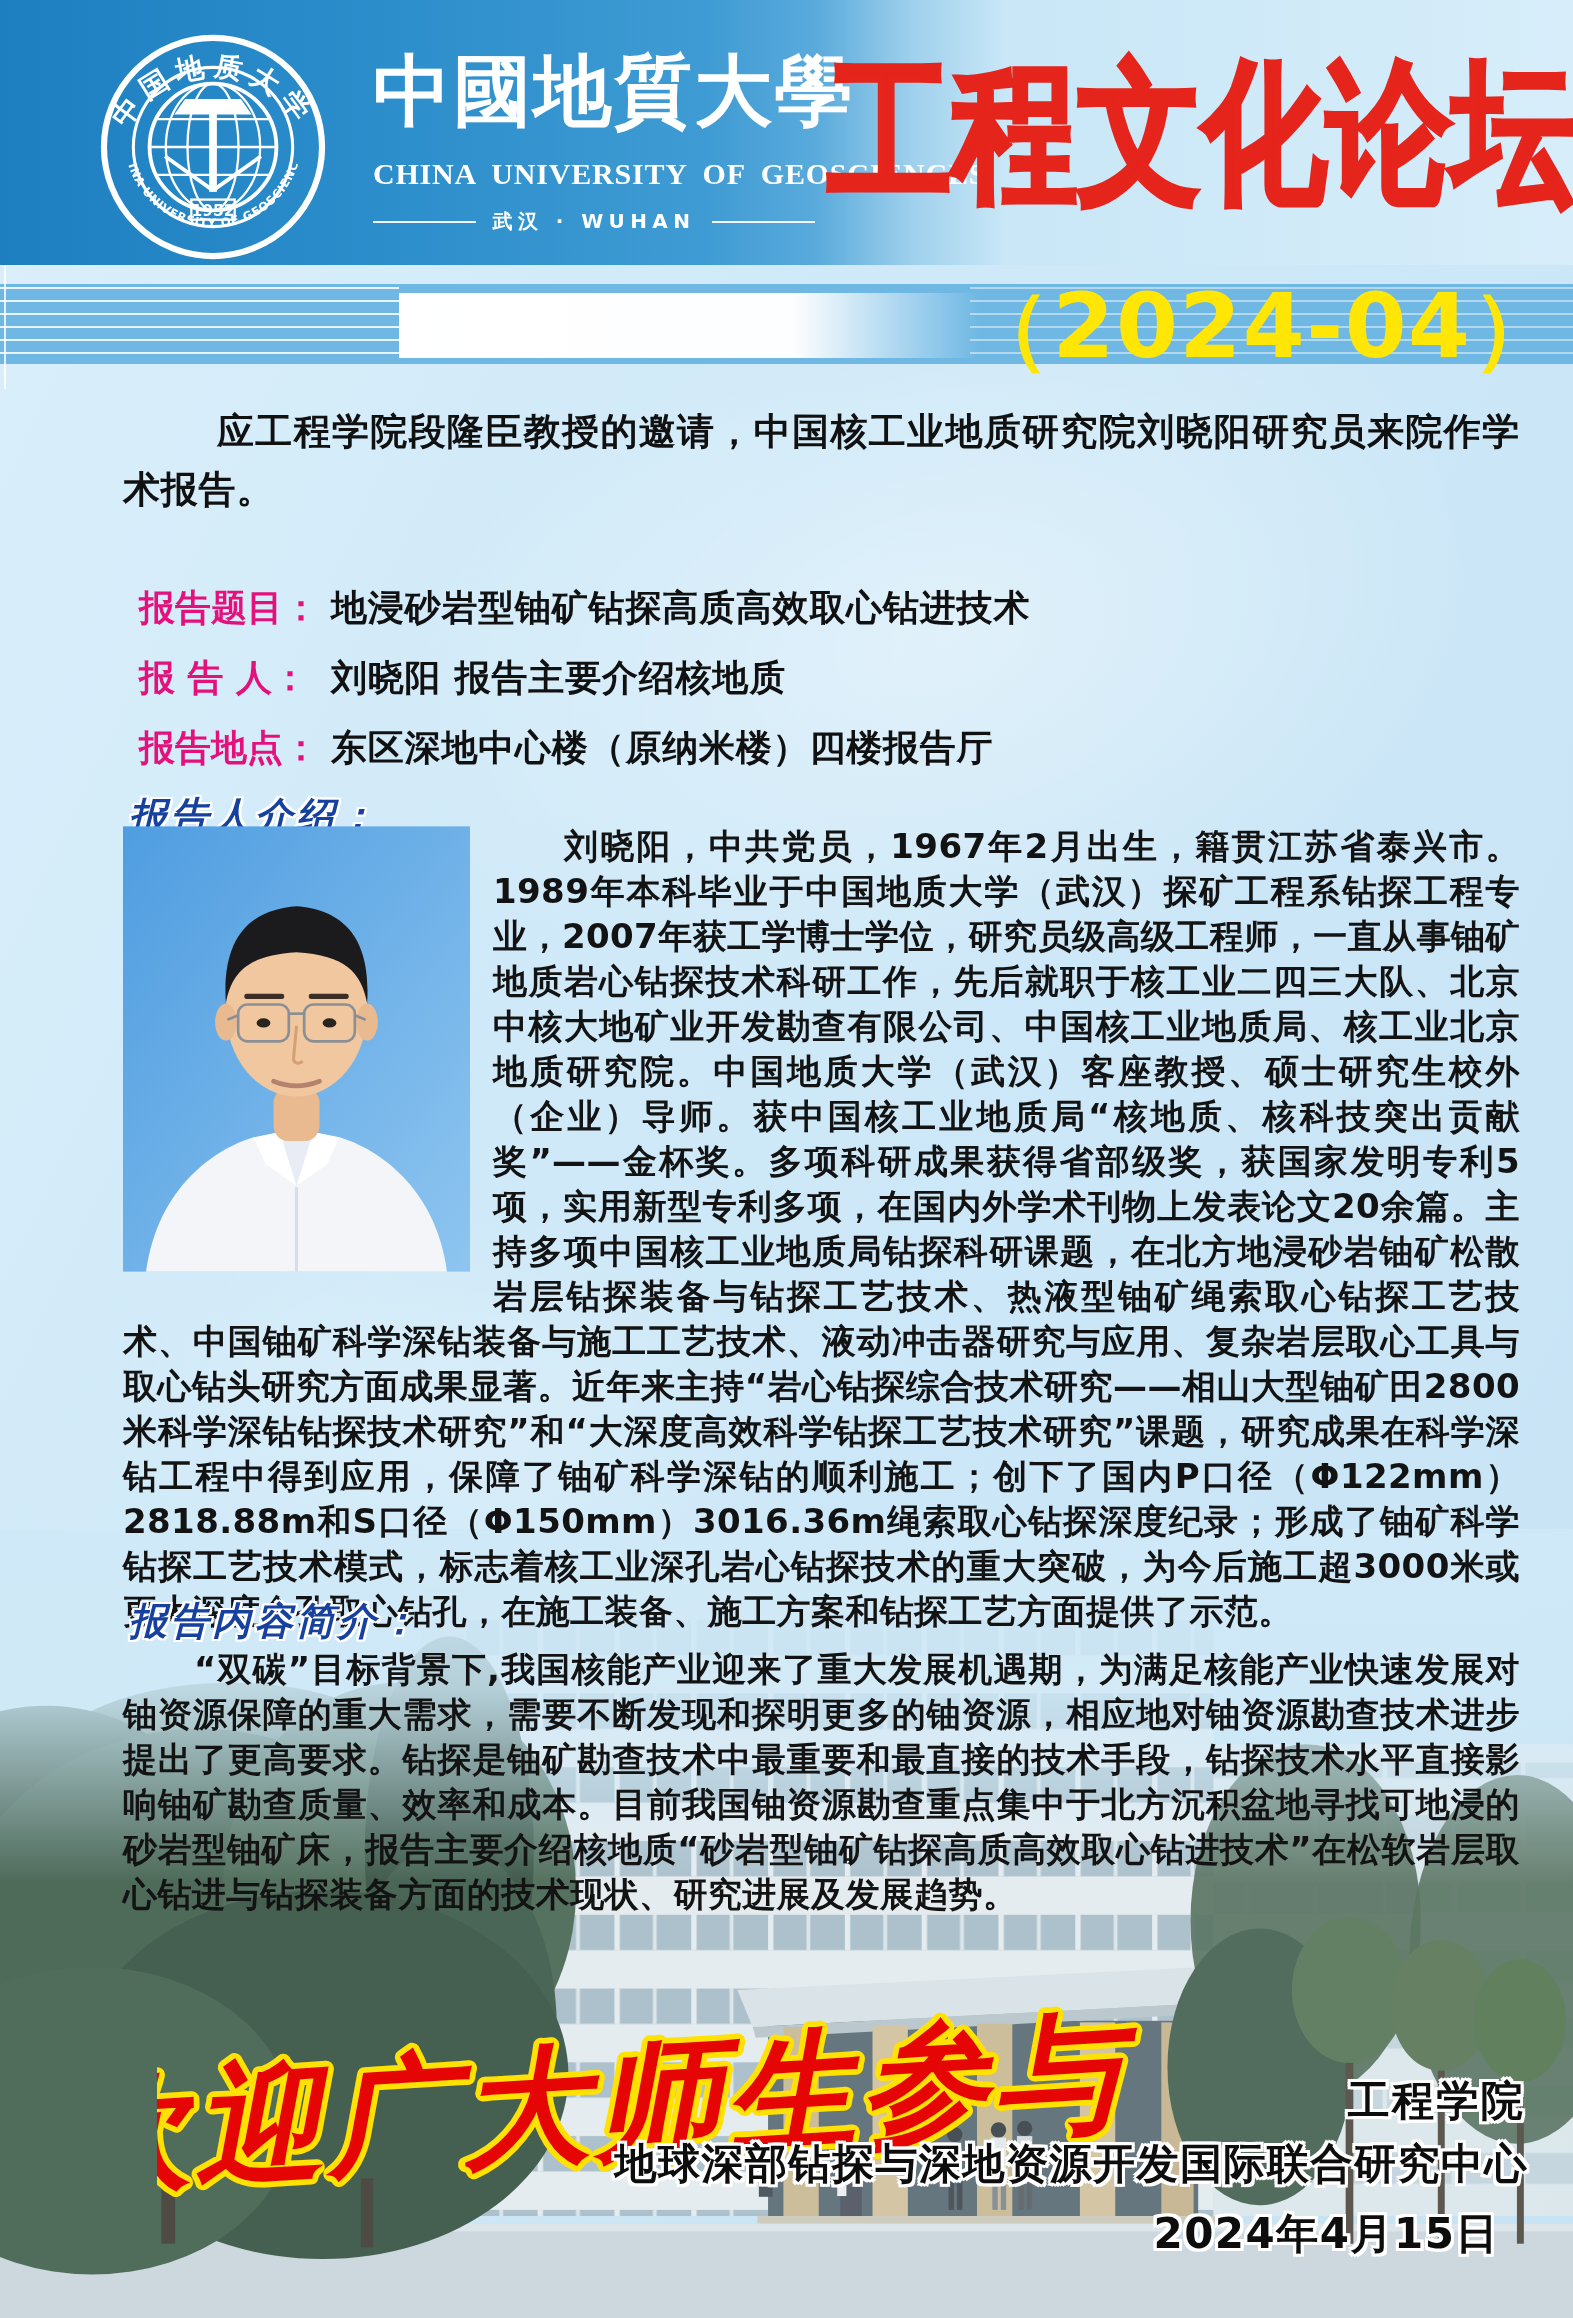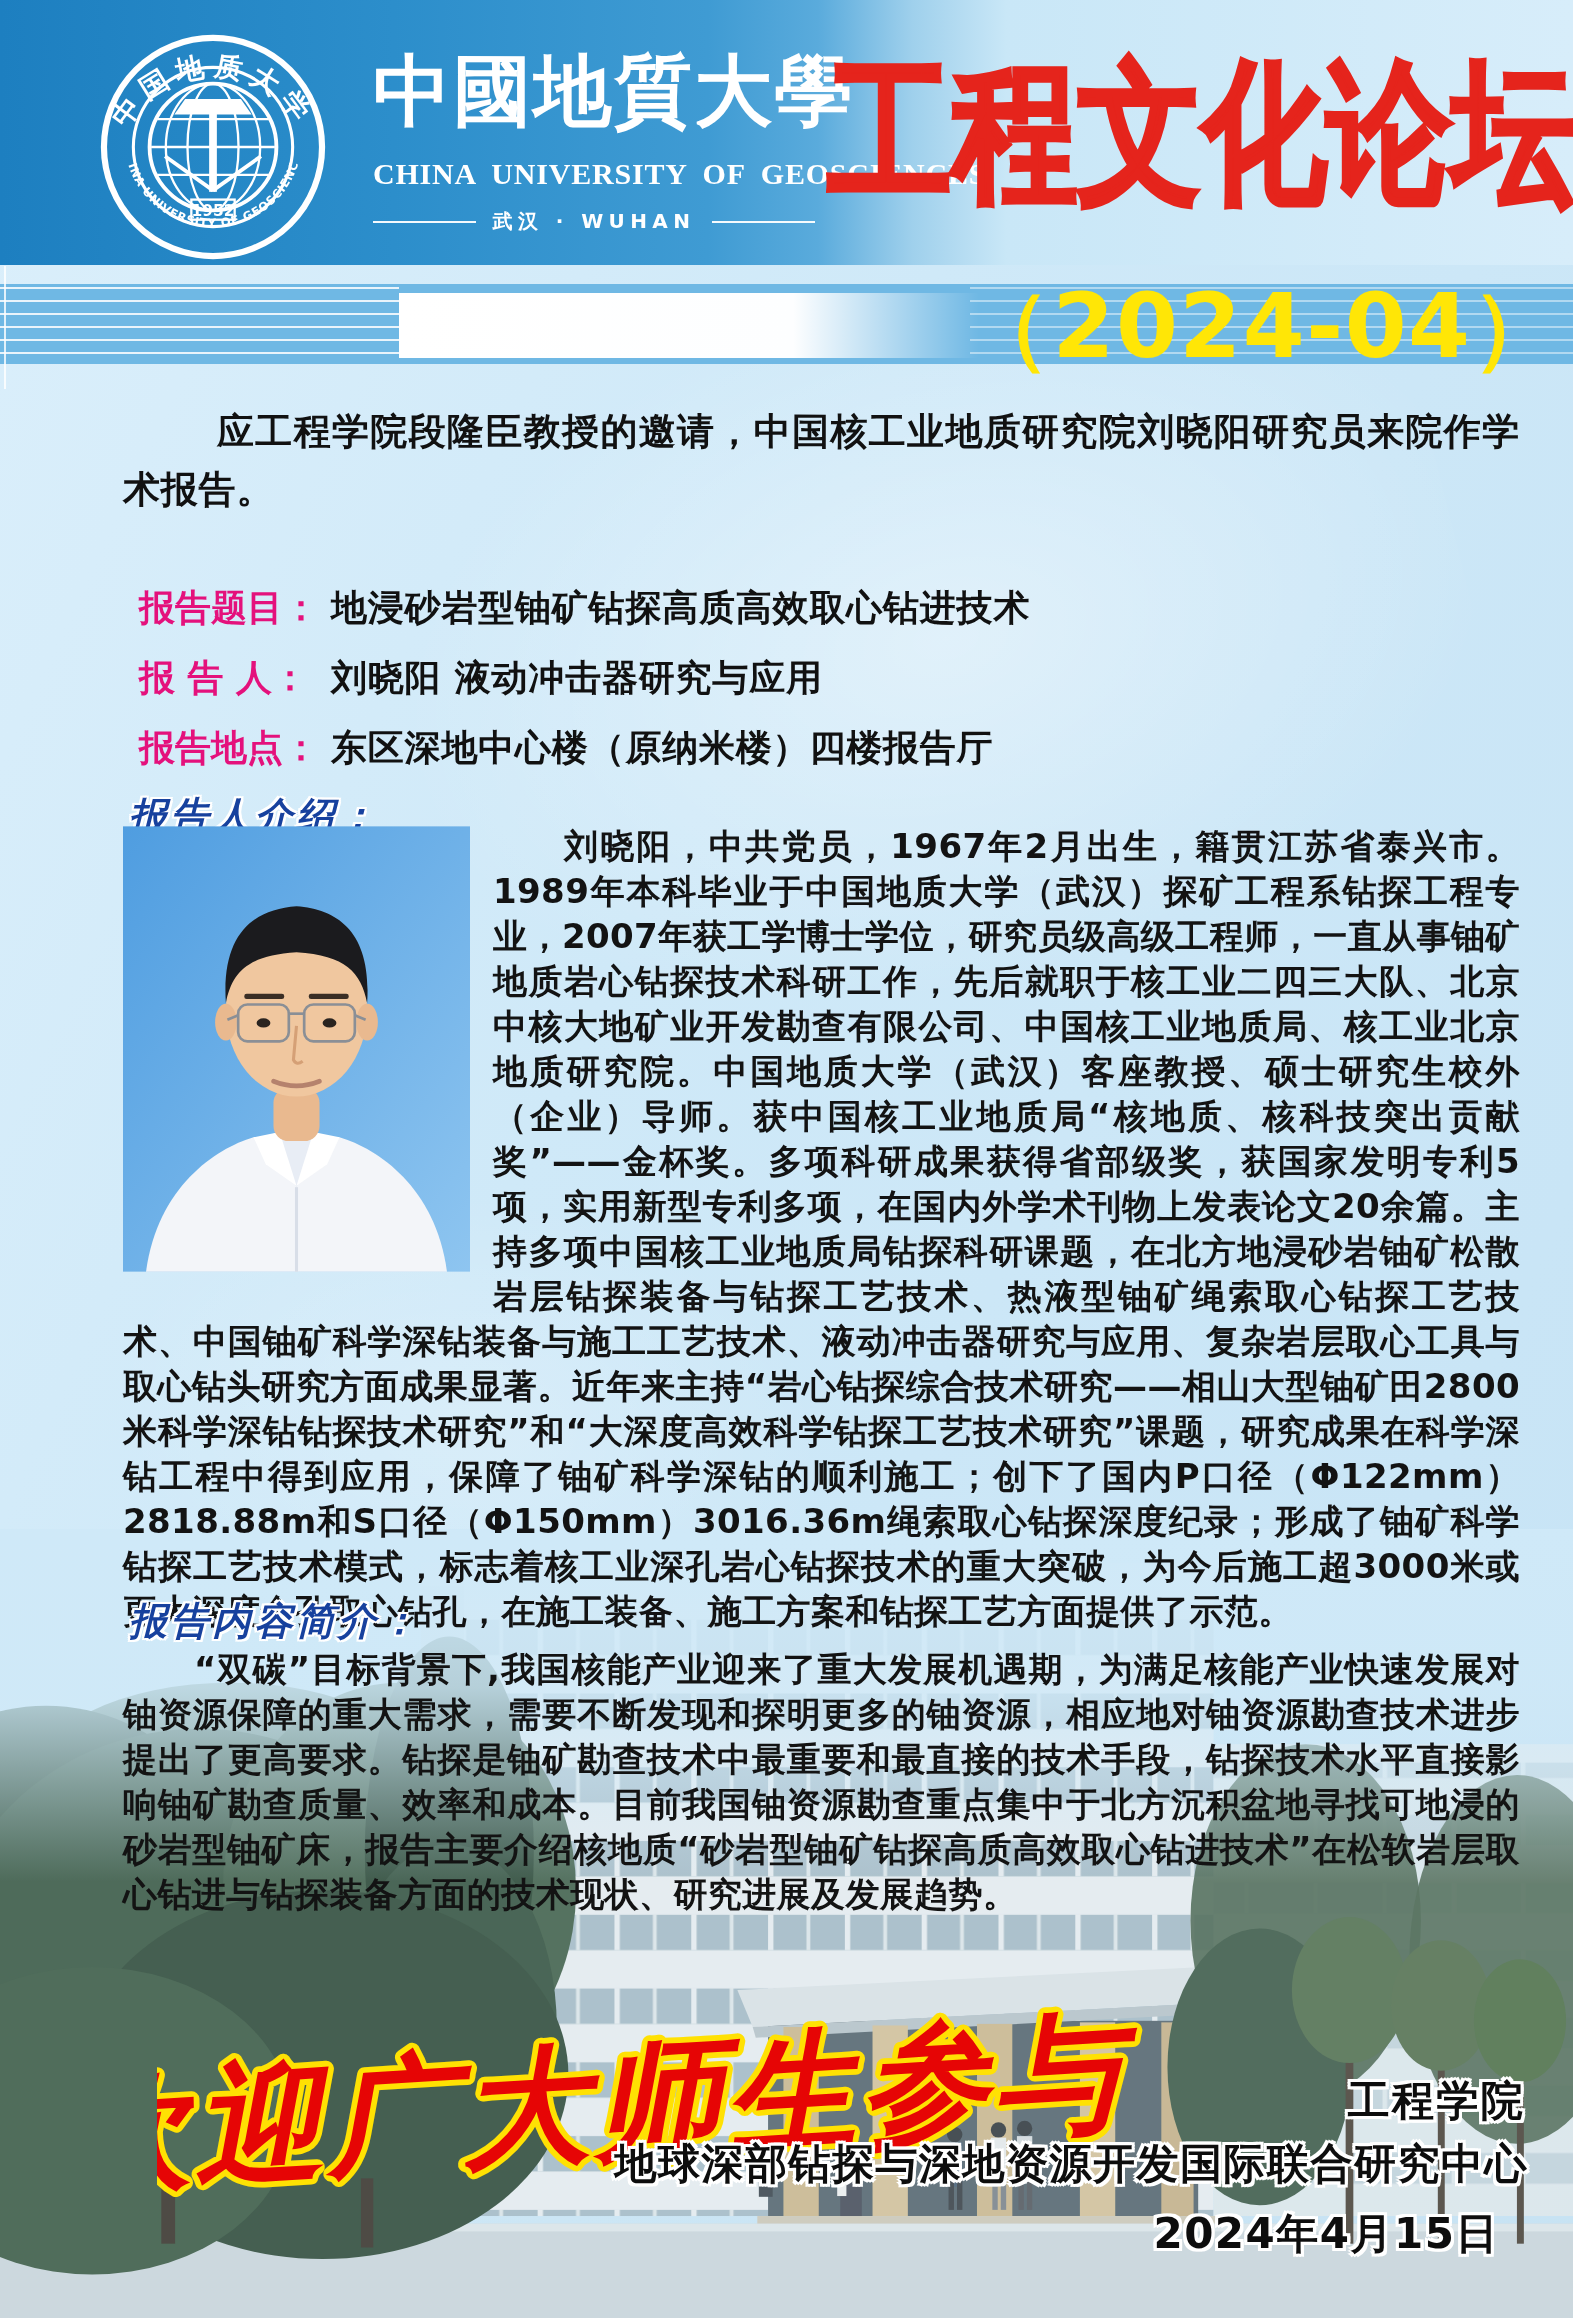--- a/index.html
+++ b/index.html
@@ -228,21 +228,21 @@
 
   <div class="txt intro">应工程学院段隆臣教授的邀请，中国核工业地质研究院刘晓阳研究员来院作学术报告。</div>
 
   <div class="txt info">
     <div class="info-row">
       <span class="info-label">报告题目：</span>
       <span class="info-value">地浸砂岩型铀矿钻探高质高效取心钻进技术</span>
     </div>
     <div class="info-row">
       <span class="info-label">报 告 人：</span>
-      <span class="info-value">刘晓阳 液动冲击器研究与应用</span>
+      <span class="info-value">刘晓阳 报告主要介绍核地质</span>
     </div>
     <div class="info-row">
       <span class="info-label">报告地点：</span>
       <span class="info-value">东区深地中心楼（原纳米楼）四楼报告厅</span>
     </div>
   </div>
 
   <div class="sec-heading speaker-heading">报告人介绍：</div>
   <div class="txt bio-wrap">
     <svg class="photo" viewBox="0 0 452 580">

